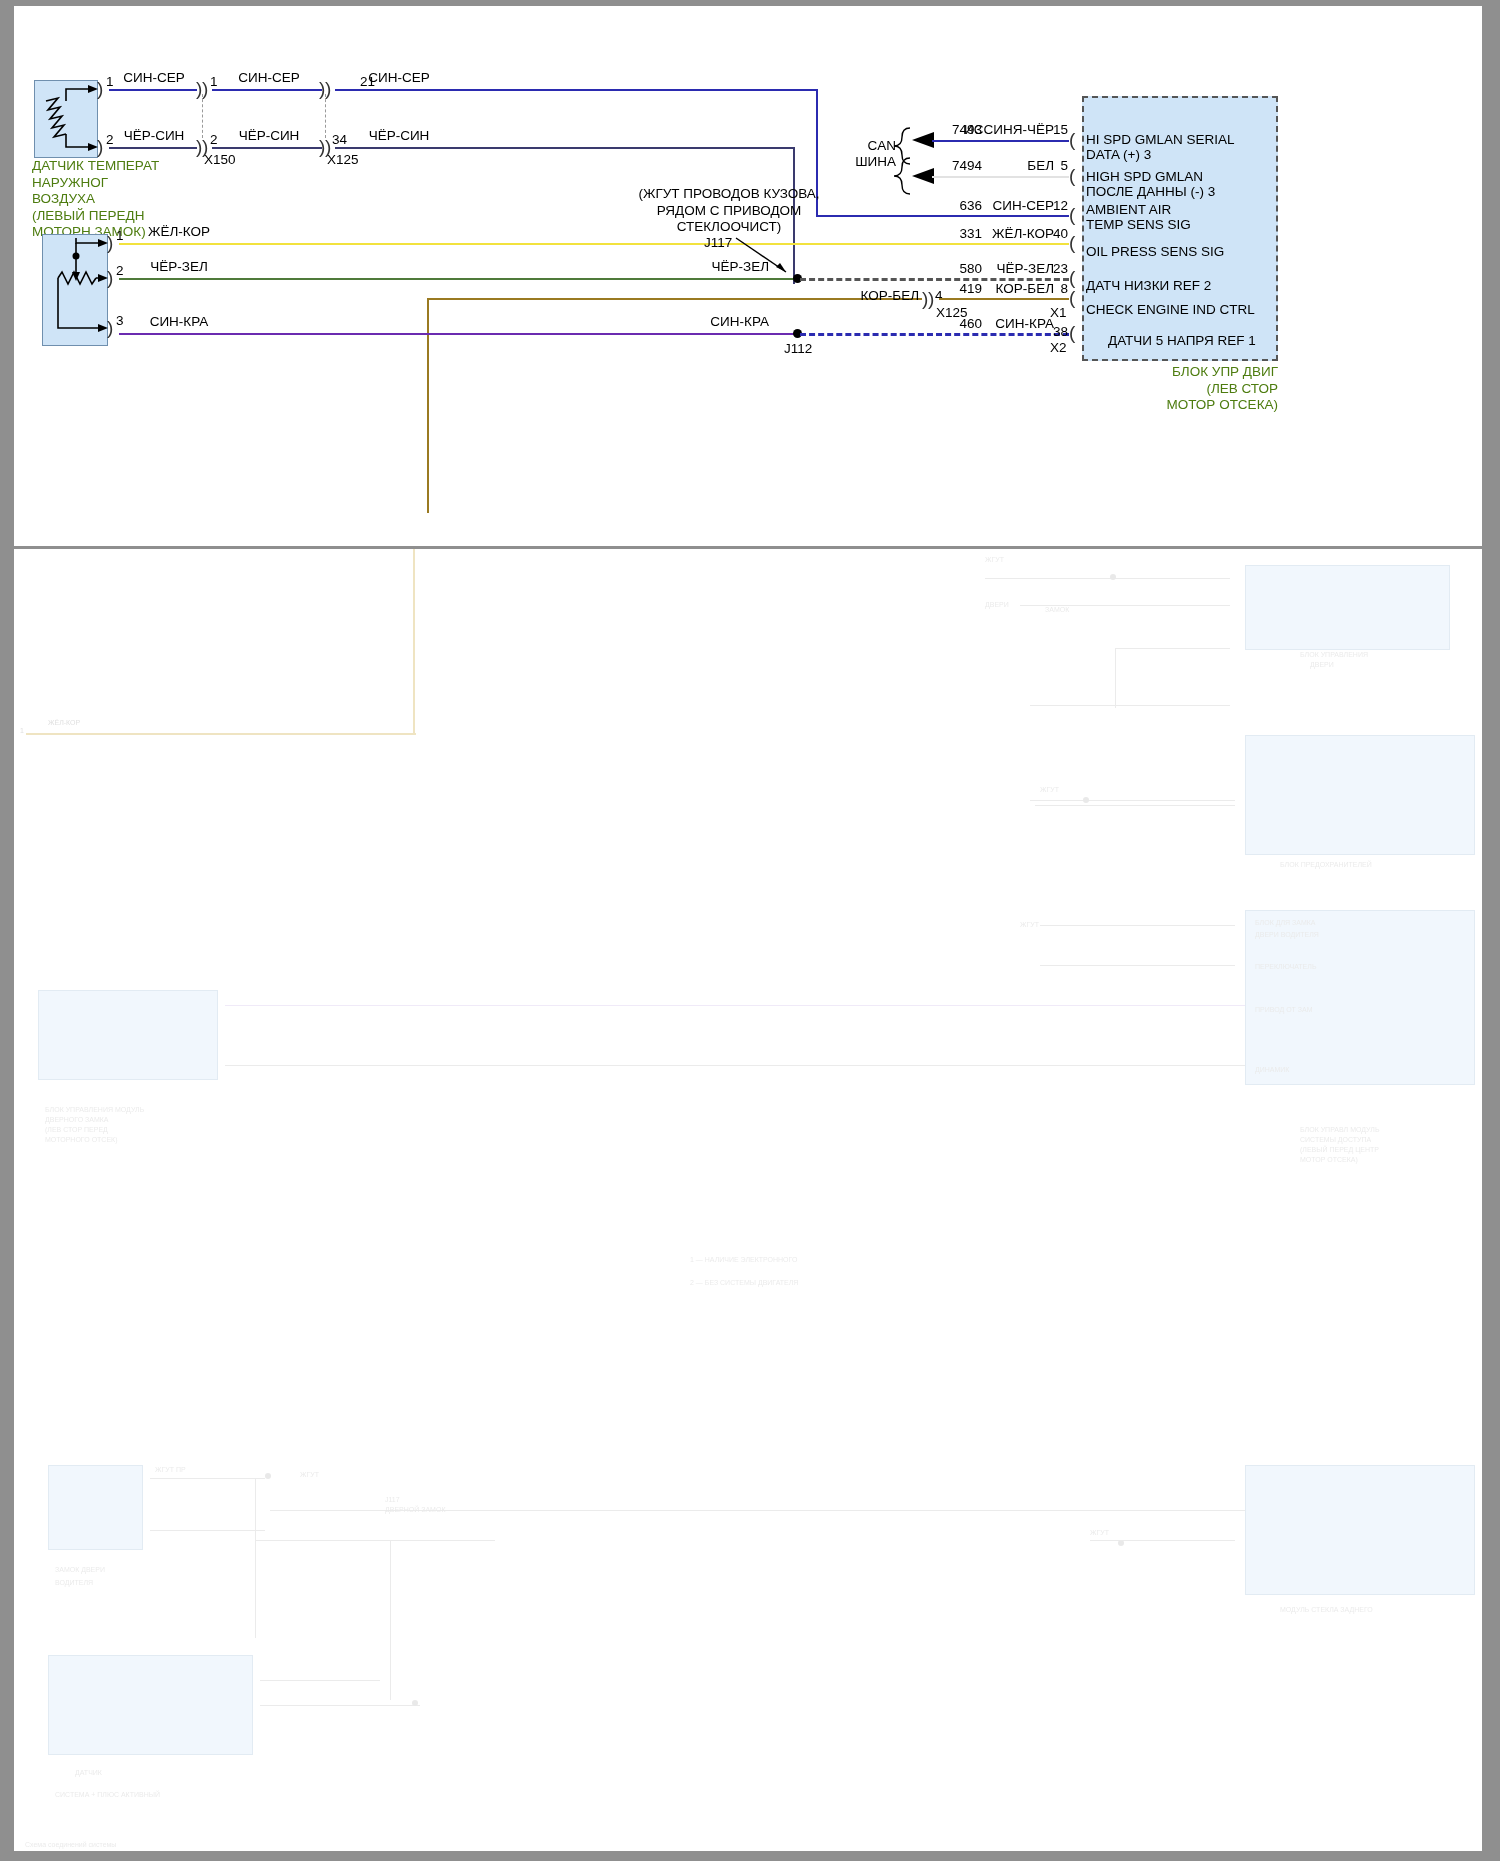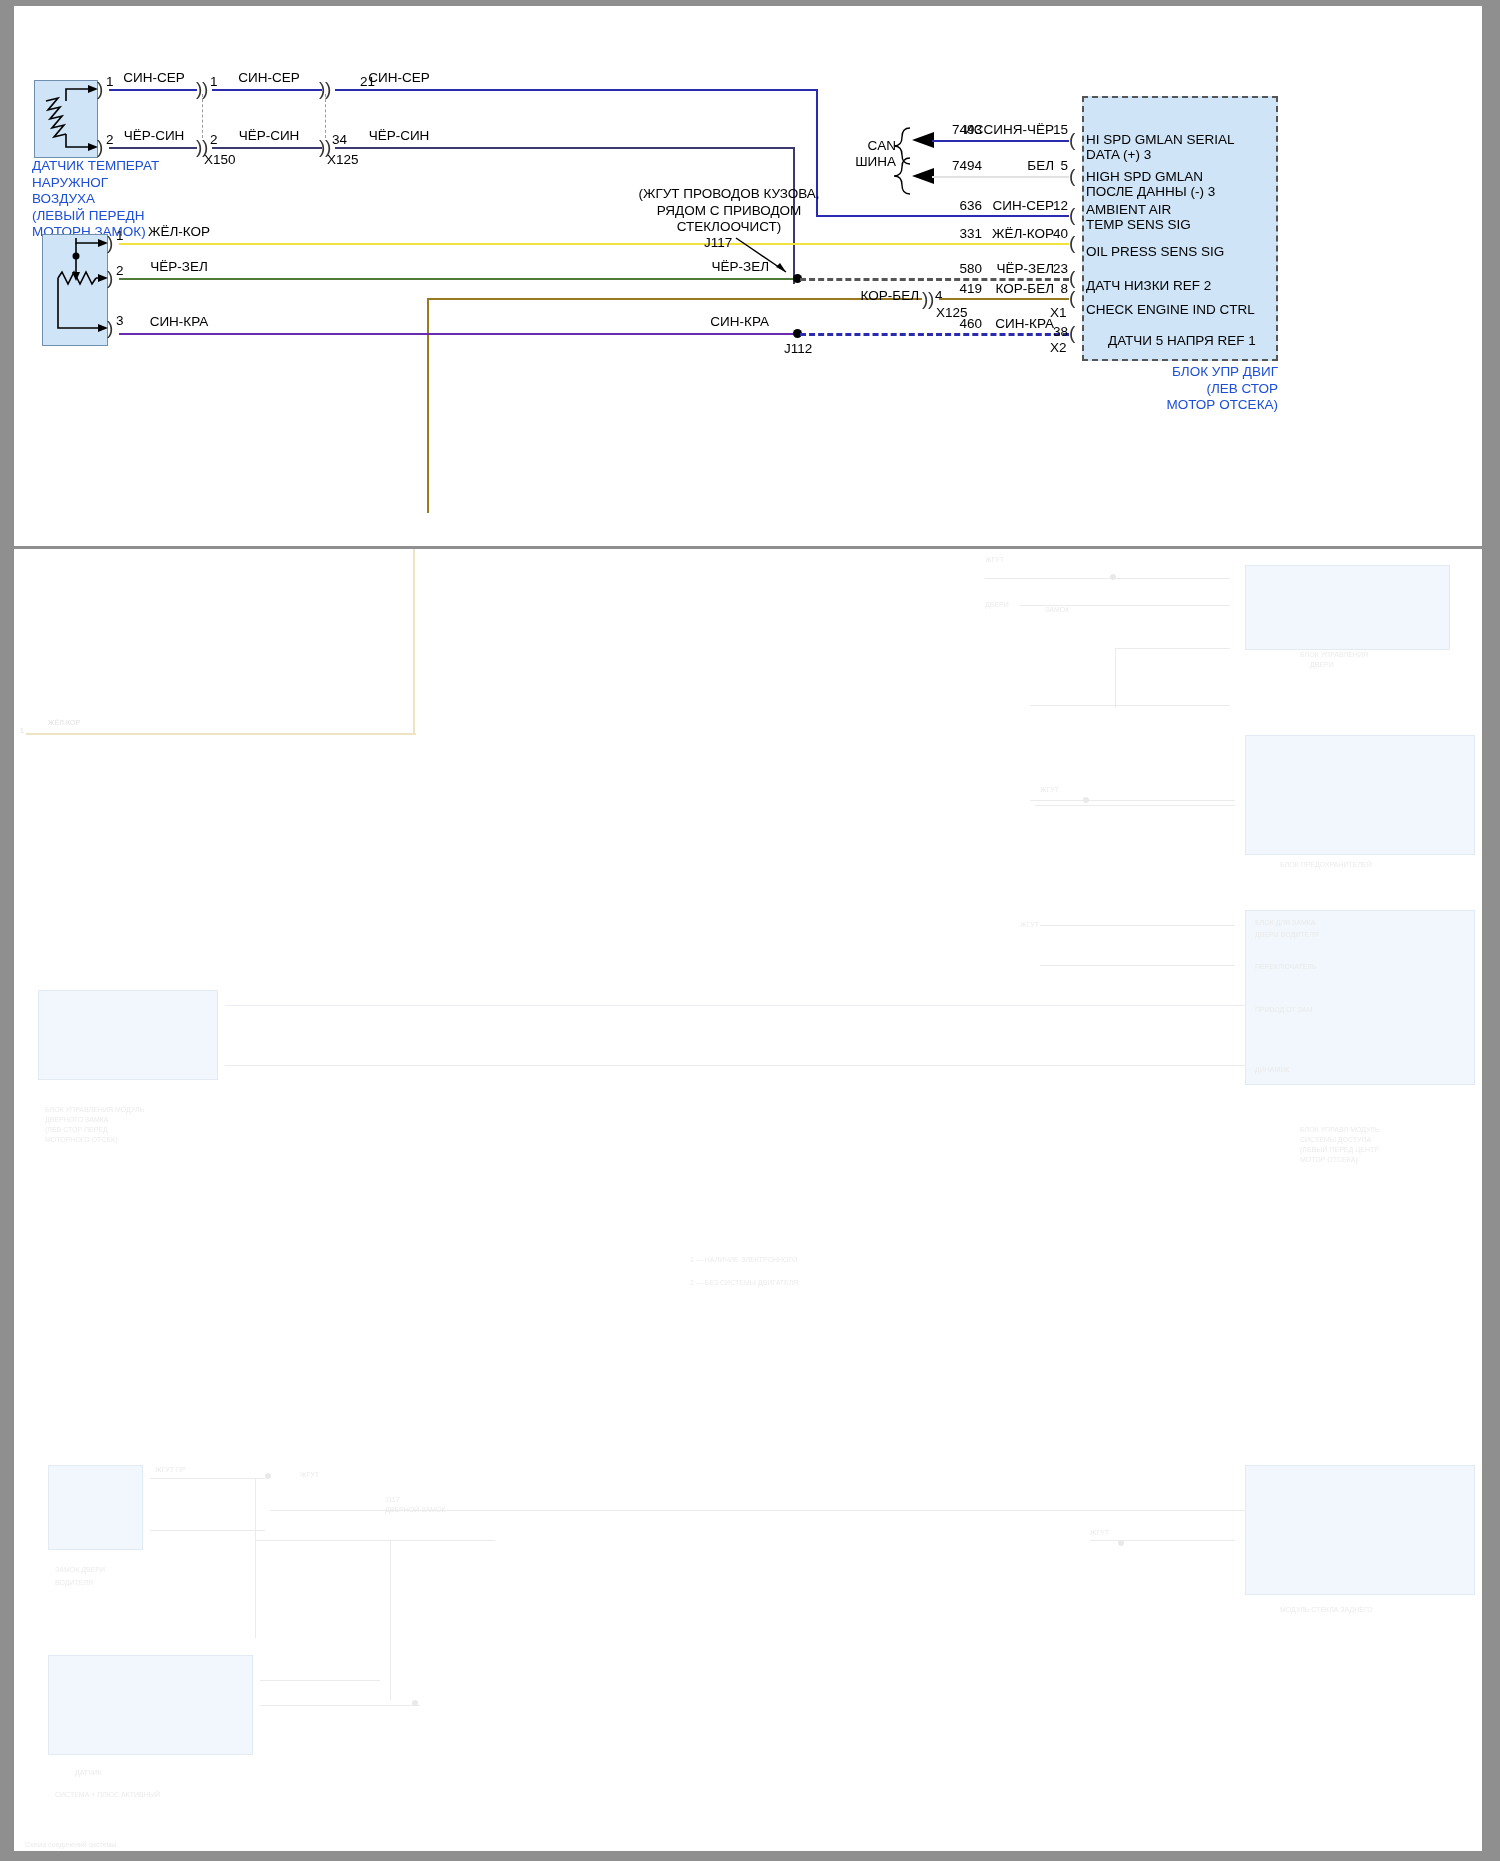--- a/index.html
+++ b/index.html
@@ -17,21 +17,21 @@
   
   #sheet{position:absolute;left:14px;top:6px;width:1468px;height:540px;background:#fff;}
   #sheet-border{position:absolute;left:14px;top:546px;width:1468px;height:3px;background:#8f8f8f;}
 
   .blk{position:absolute;background:#cfe4f7;border:1px solid #6f8fae;box-sizing:border-box;}
   .blk-dash{position:absolute;background:#cfe4f7;border:2px dashed #555;box-sizing:border-box;}
 
   .lbl{position:absolute;font-size:13.5px;color:#000;line-height:16.5px;white-space:nowrap;}
   .lbl-c{position:absolute;font-size:13.5px;color:#000;line-height:16.5px;text-align:center;}
   .lbl-r{position:absolute;font-size:13.5px;color:#000;line-height:16.5px;text-align:right;white-space:nowrap;}
-  .cap{position:absolute;font-size:13.5px;line-height:16.5px;color:#1d4ed8;}
+  .cap{position:absolute;font-size:13.5px;line-height:16.5px;color:#4d7c0f;}
 
   .wire{position:absolute;height:0;border-top-width:2.5px;border-top-style:solid;}
   .wire-v{position:absolute;width:0;border-left-width:2.5px;border-left-style:solid;}
   .wire-dash{position:absolute;height:0;border-top-width:3px;border-top-style:dashed;}
 
   .conn{position:absolute;font-size:19px;color:#333;line-height:19px;}
   .dot{position:absolute;width:9px;height:9px;border-radius:50%;background:#000;}
   .vdash{position:absolute;width:0;border-left:1.5px dashed #9a9a9a;}
 
   svg.ov{position:absolute;left:0;top:0;overflow:visible;pointer-events:none;}

